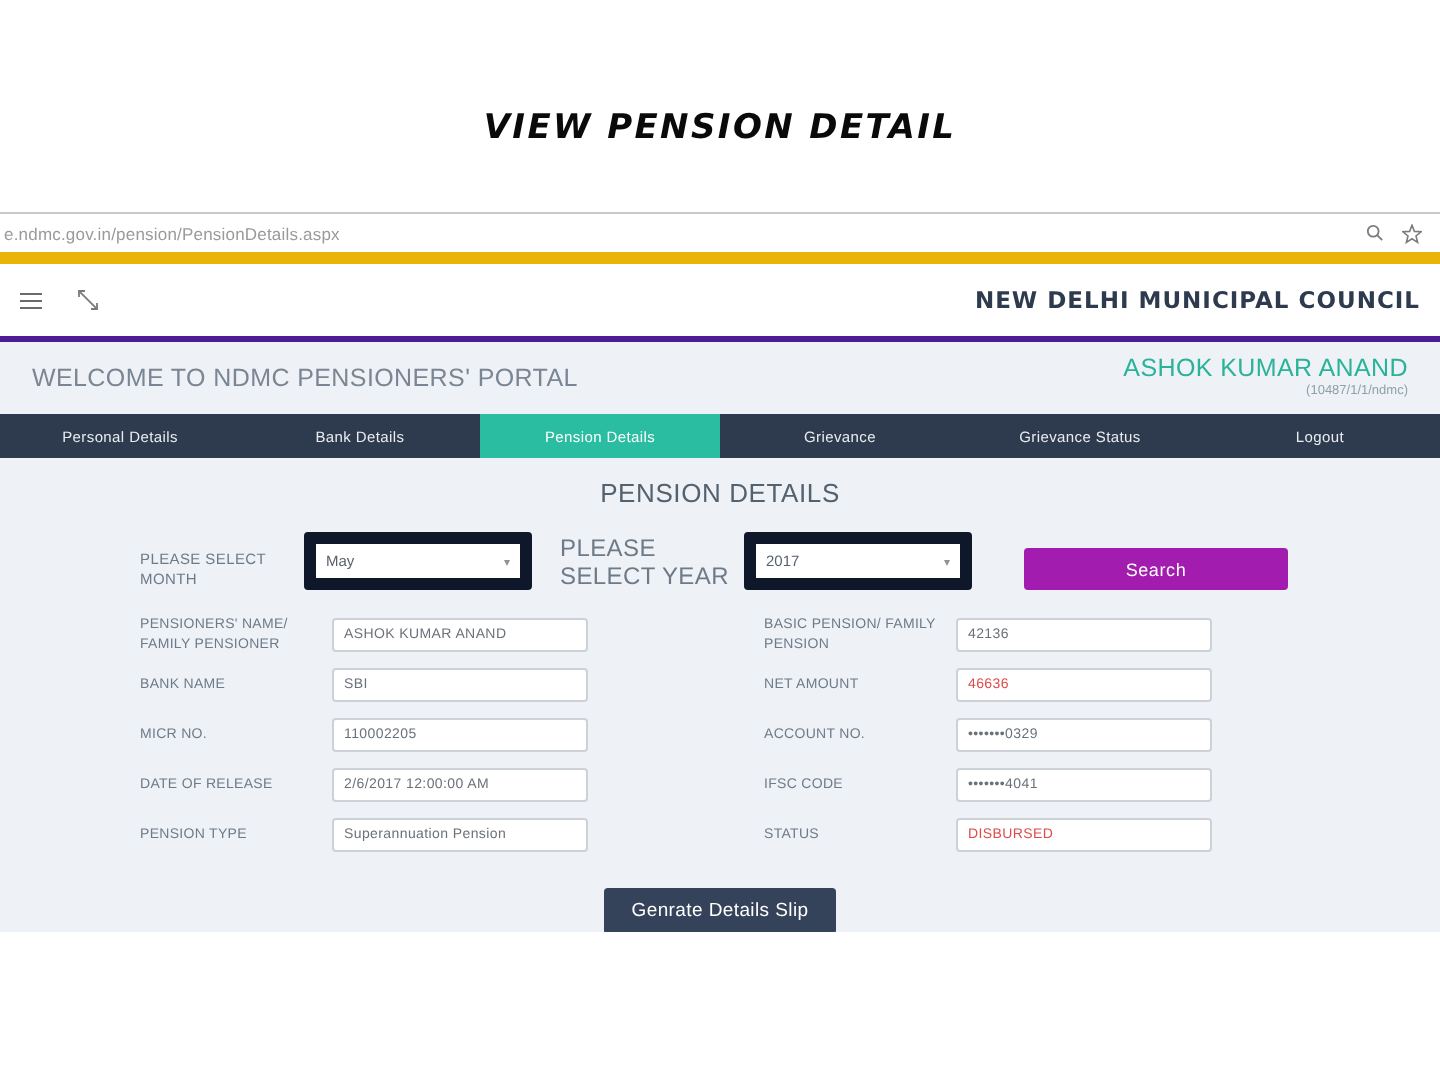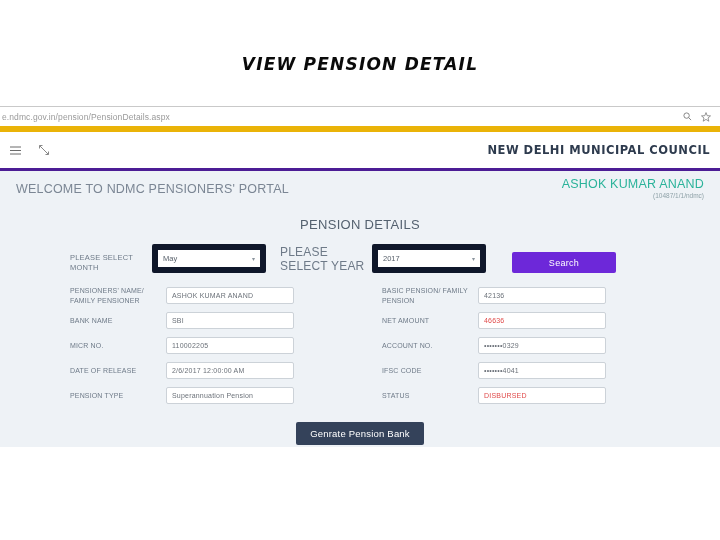--- a/index.html
+++ b/index.html
@@ -186,23 +186,23 @@
   }
   .filter-label2 {
     font-size: 12px;
     color: #6e7a88;
     letter-spacing: .2px;
     margin-left: 14px;
     width: 92px;
   }
   .search-btn {
     margin-left: 26px;
-    width: 104px;
+    width: 132px;
     height: 21px;
-    background: #6d28d9;
+    background: #a21caf;
     color: #ffffff;
     border: none;
     border-radius: 2px;
     font-size: 9px;
     font-family: "Liberation Sans", sans-serif;
     letter-spacing: .3px;
     cursor: pointer;
   }
 
   
@@ -310,20 +310,28 @@
   </div>
 
   <div class="welcome-strip">
     <span class="welcome-text">WELCOME TO NDMC PENSIONERS' PORTAL</span>
     <span class="user-block">
       <div class="user-name">ASHOK KUMAR ANAND</div>
       <div class="user-id">(10487/1/1/ndmc)</div>
     </span>
   </div>
 
+  <div class="navtabs">
+    <div class="navtab">Personal Details</div>
+    <div class="navtab">Bank Details</div>
+    <div class="navtab active">Pension Details</div>
+    <div class="navtab">Grievance</div>
+    <div class="navtab">Grievance Status</div>
+    <div class="navtab">Logout</div>
+  </div>
 
   <div class="formbody">
     <div class="page-heading">PENSION DETAILS</div>
 
     <div class="filter-row">
       <div class="filter-label">PLEASE SELECT MONTH</div>
       <div class="select-box">
         <span>May</span>
         <span class="select-caret">▾</span>
       </div>
@@ -377,17 +385,17 @@
           <div class="field-input">•••••••4041</div>
         </div>
         <div class="field-row">
           <div class="field-label">STATUS</div>
           <div class="field-input alert">DISBURSED</div>
         </div>
       </div>
     </div>
 
     <div class="generate-wrap">
-      <button class="generate-btn">Genrate Pension Bank</button>
+      <button class="generate-btn">Genrate Details Slip</button>
     </div>
   </div>
 
 </div>
 
 </body></html>

